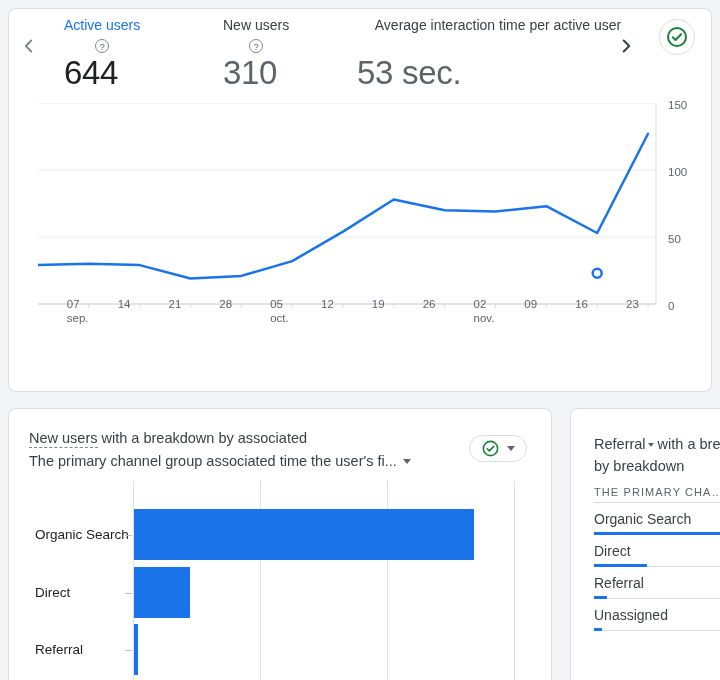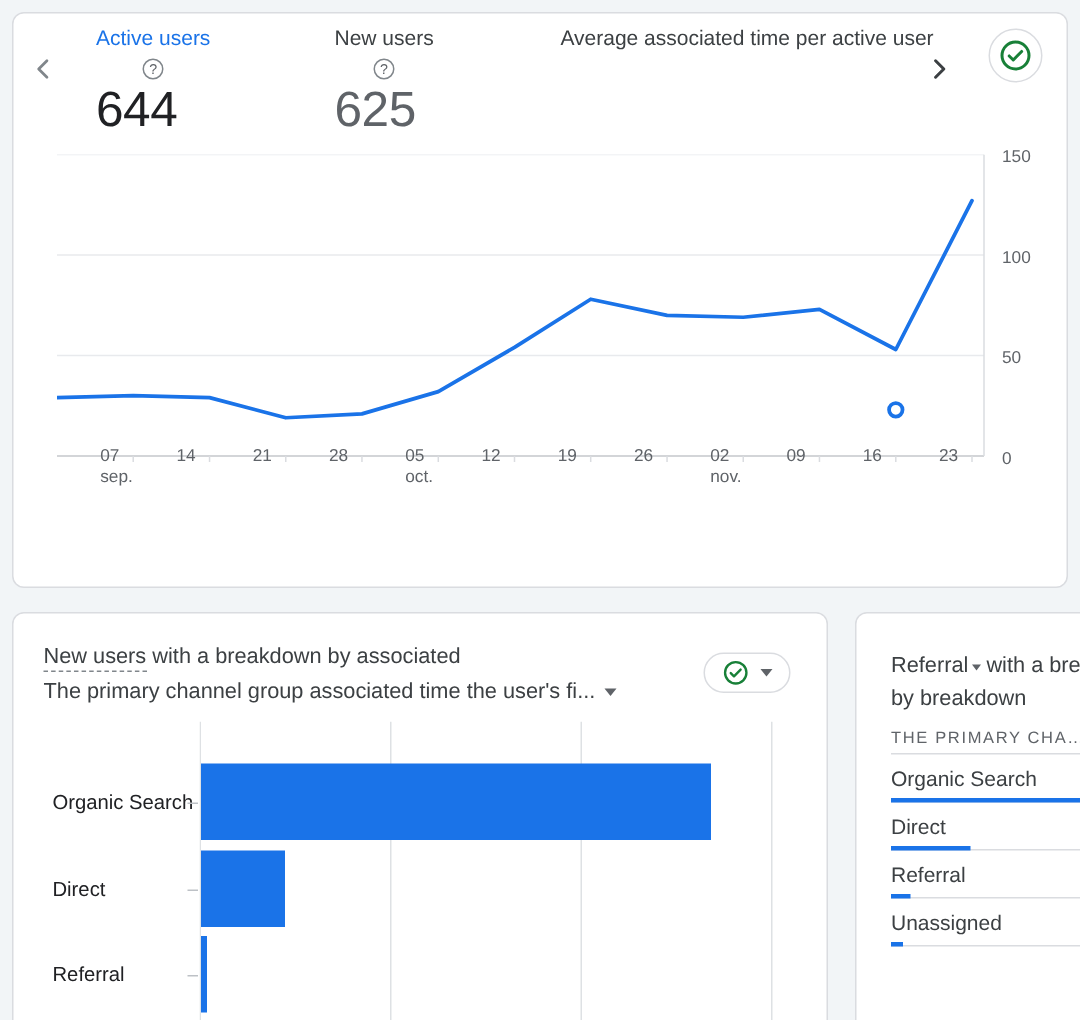--- a/index.html
+++ b/index.html
@@ -93,27 +93,28 @@
       <span class="help-icon">?</span>
     </div>
     <div class="metric-value">644</div>
   </div>
 
   <div class="metric col2">
     <div class="metric-head">
       <span class="metric-label">New users</span>
       <span class="help-icon">?</span>
     </div>
-    <div class="metric-value">625</div>
+    <div class="metric-value">310</div>
   </div>
 
   <div class="metric col3">
     <div class="metric-head">
-      <span class="metric-label">Average associated time per active user</span>
-    </div>
+      <span class="metric-label">Average interaction time per active user</span>
+    </div>
+    <div class="metric-value">53 sec.</div>
   </div>
 
   <button class="nav-btn right">
     <svg width="22" height="22" viewBox="0 0 24 24">
         <path d="M9.5 6 L15.5 12 L9.5 18" fill="none" stroke="#3c4043" stroke-width="2.2" stroke-linecap="round" stroke-linejoin="round"></path>
       </svg>
   </button>
 
   <button class="quality-btn">
     <svg width="24" height="24" viewBox="0 0 24 24">

